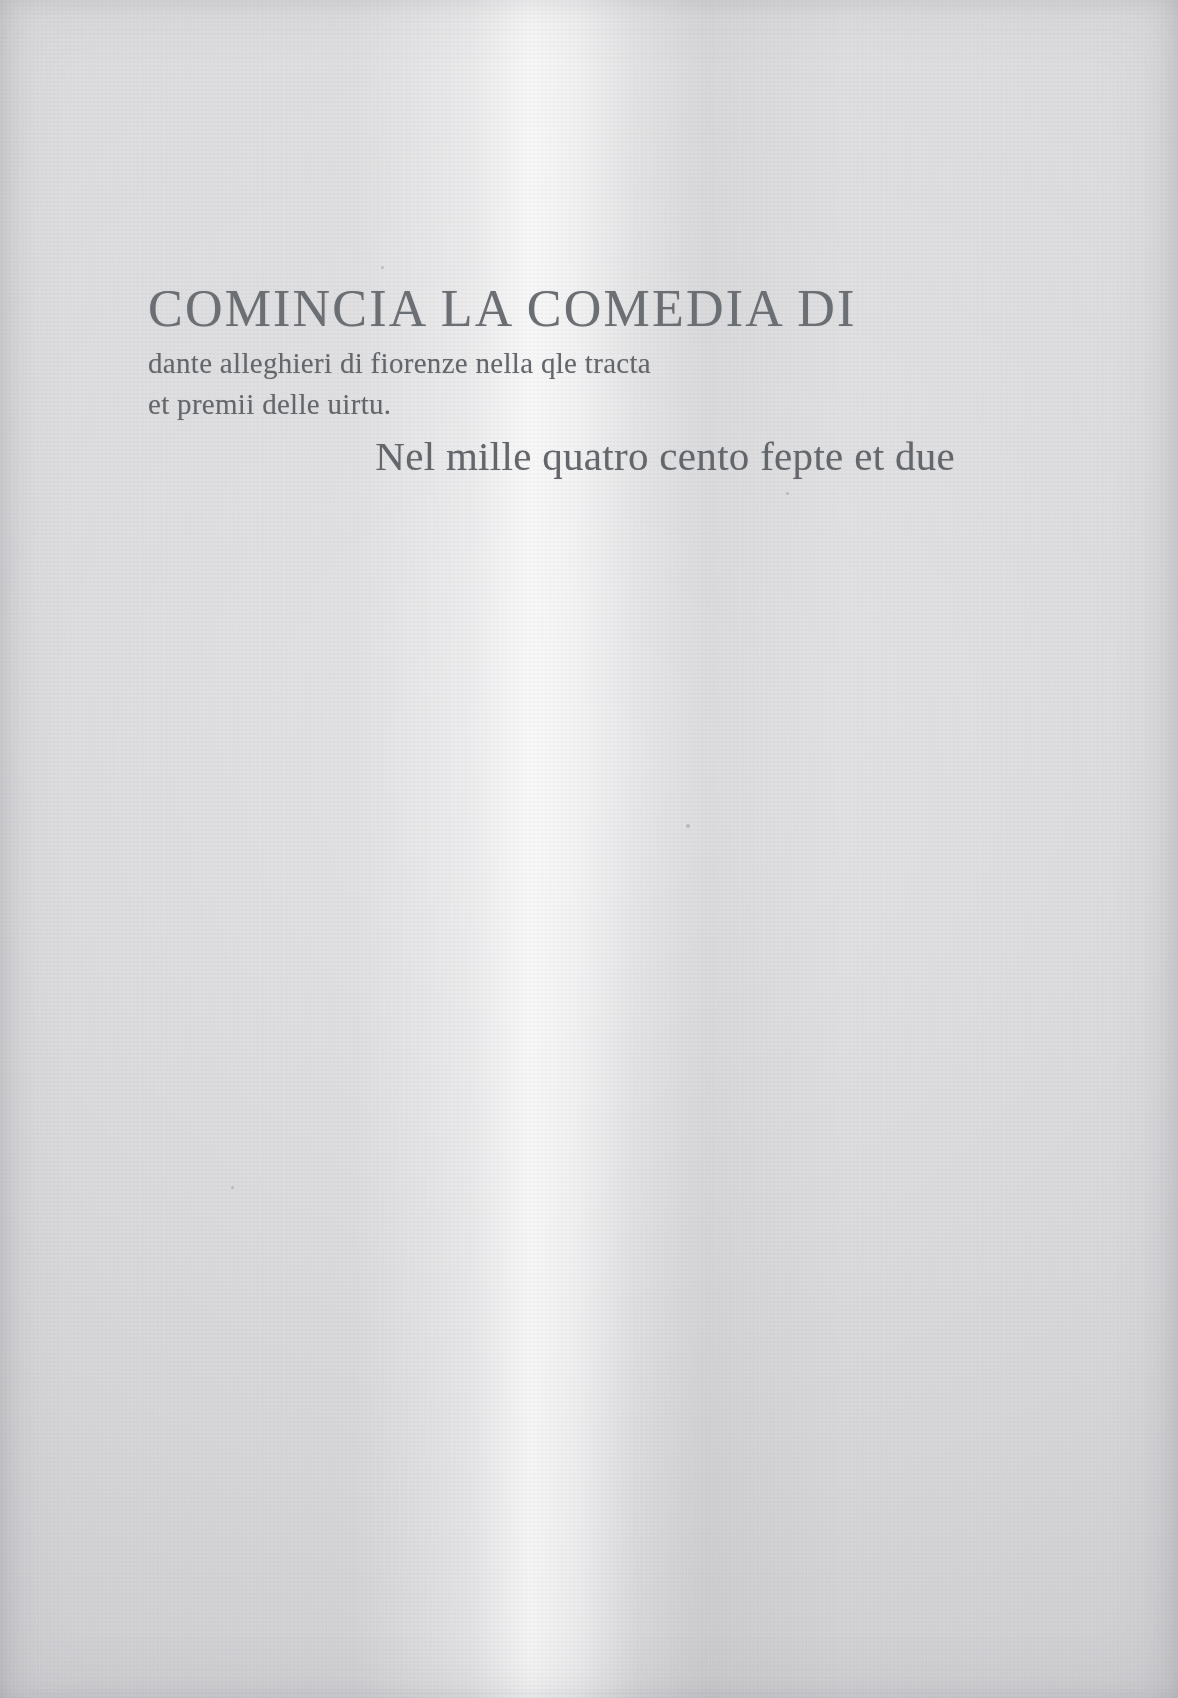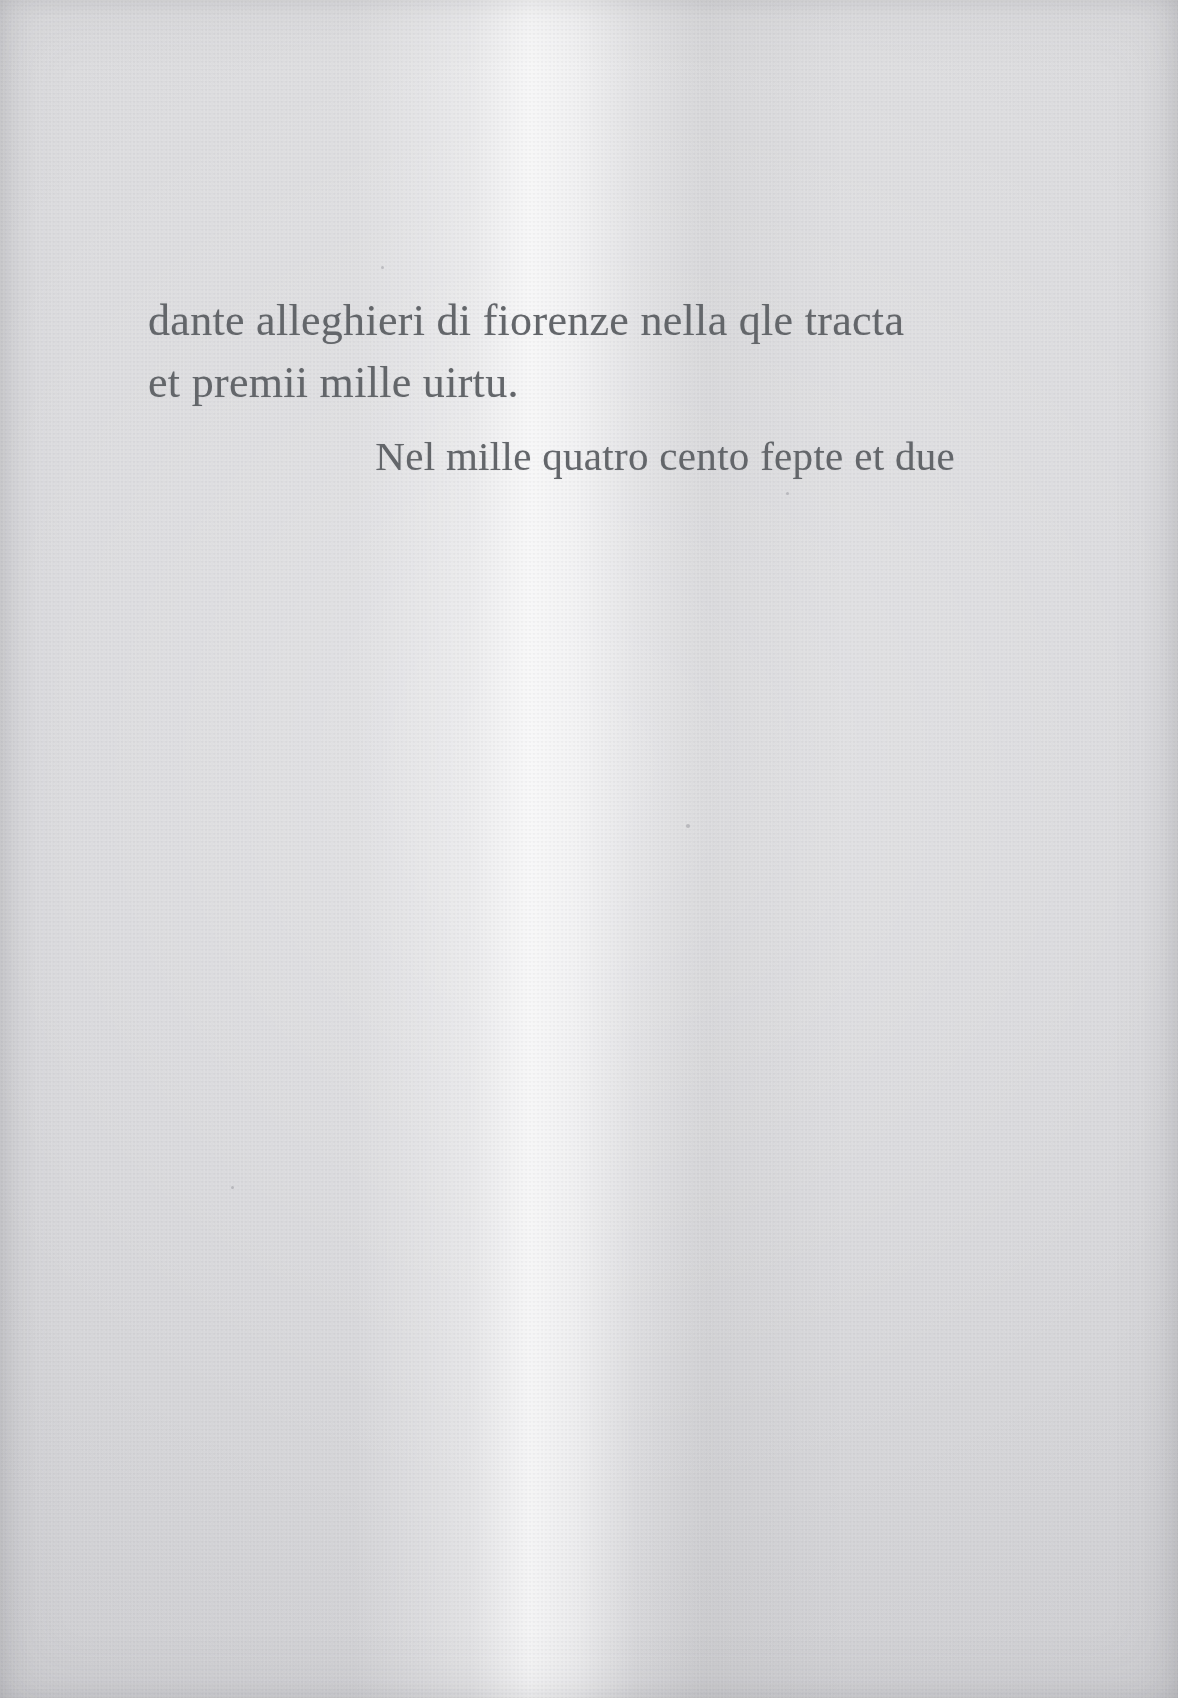--- a/index.html
+++ b/index.html
@@ -74,21 +74,21 @@
   .line-heading {
     font-size: 52px;
     line-height: 1.02;
     letter-spacing: 2.2px;
     white-space: nowrap;
     color: #6b6e72;
     text-shadow: 0 0 1px rgba(120,122,128,0.35);
   }
 
   .body-line {
-    font-size: 44px;
+    font-size: 29px;
     line-height: 1.42;
     letter-spacing: 0.3px;
     color: #63666a;
     text-shadow: 0 0 1px rgba(120,122,128,0.30);
     white-space: nowrap;
   }
   .body-line.first { margin-top: 8px; }
 
   .colophon-author {
     font-size: 41px;
@@ -99,21 +99,21 @@
     margin-top: 20px;
     padding-right: 6px;
     text-shadow: 0 0 1px rgba(120,122,128,0.30);
   }
   .colophon-date {
     font-size: 41px;
     line-height: 1.45;
     letter-spacing: 0.3px;
     color: #63666a;
     text-align: right;
-    margin-top: 12px;
+    margin-top: 2px;
     padding-right: 8px;
     text-shadow: 0 0 1px rgba(120,122,128,0.30);
   }
 
   
   .fleck {
     position: absolute;
     width: 3px; height: 3px;
     border-radius: 50%;
     background: rgba(95,95,105,0.28);
@@ -129,23 +129,24 @@
   <div class="fibers"></div>
   <div class="edge-shadow"></div>
 
   <div class="fleck" style="left:381px; top:266px;"></div>
   <div class="fleck" style="left:786px; top:492px;"></div>
   <div class="fleck" style="left:686px; top:824px; width:4px; height:4px;"></div>
   <div class="fleck" style="left:231px; top:1186px;"></div>
 
   <div class="text-block">
 
+    <div class="line-heading">COMINCIA LA COMEDIA DI</div>
 
     <div class="body-line first">dante alleghieri di fiorenze nella qle tracta</div>
 
 
-    <div class="body-line">et premii mille uirtu.</div>
+    <div class="body-line">et premii delle uirtu.</div>
 
 
     <div class="colophon-date">Nel mille quatro cento fepte et due</div>
 
   </div>
 </div>
 
 </body></html>

